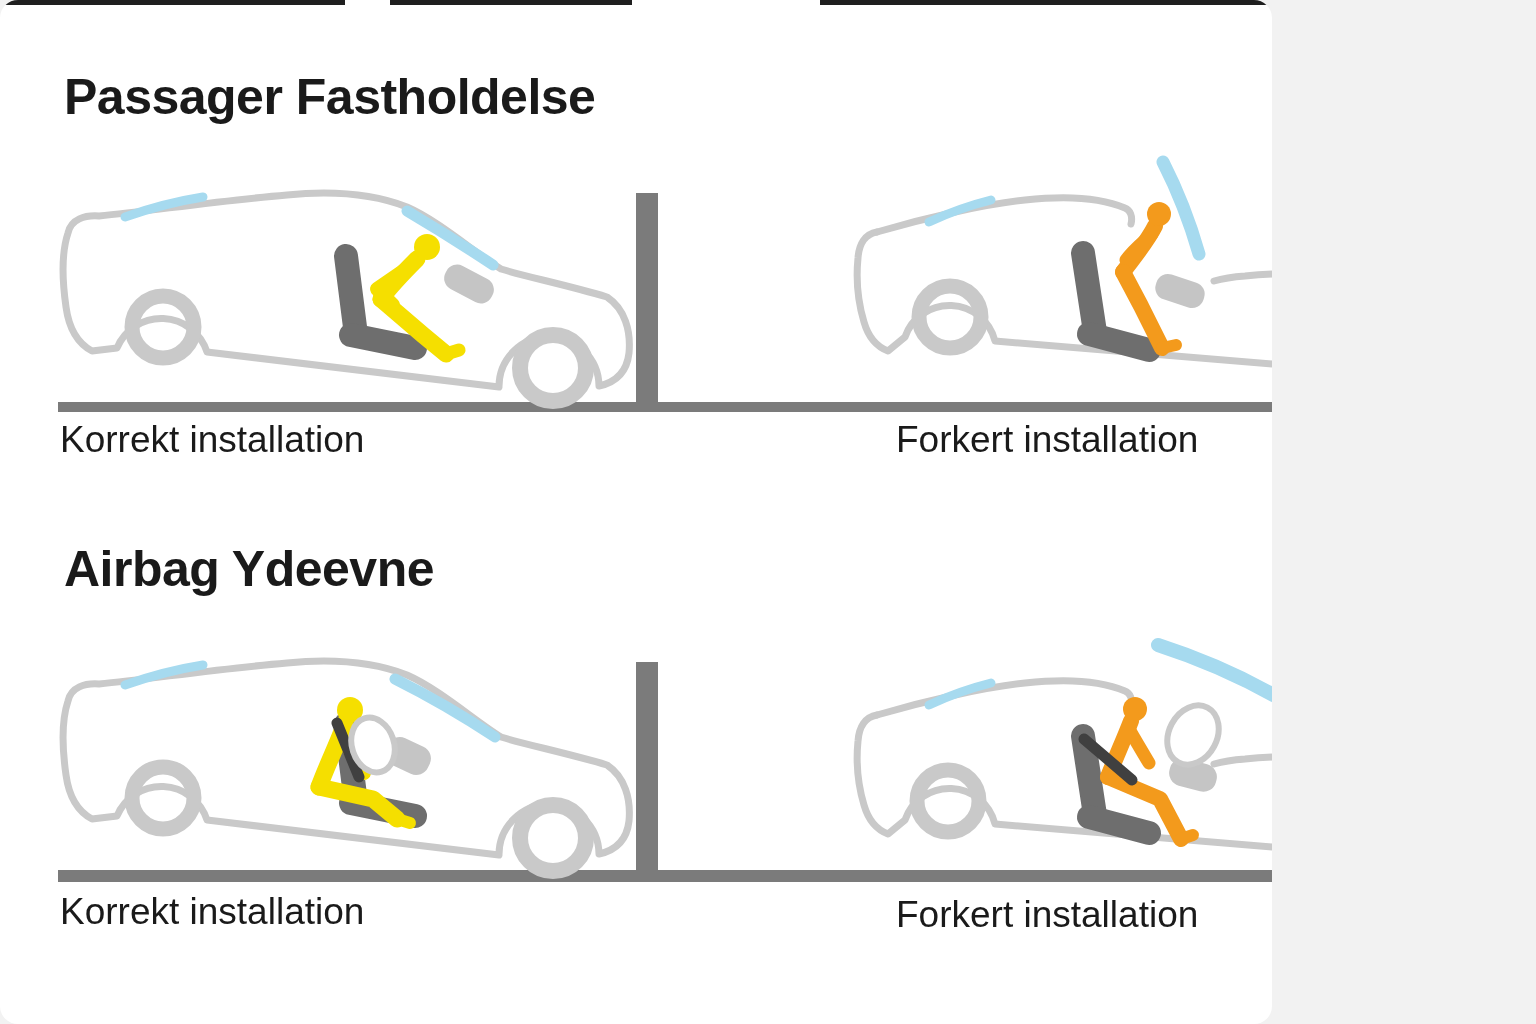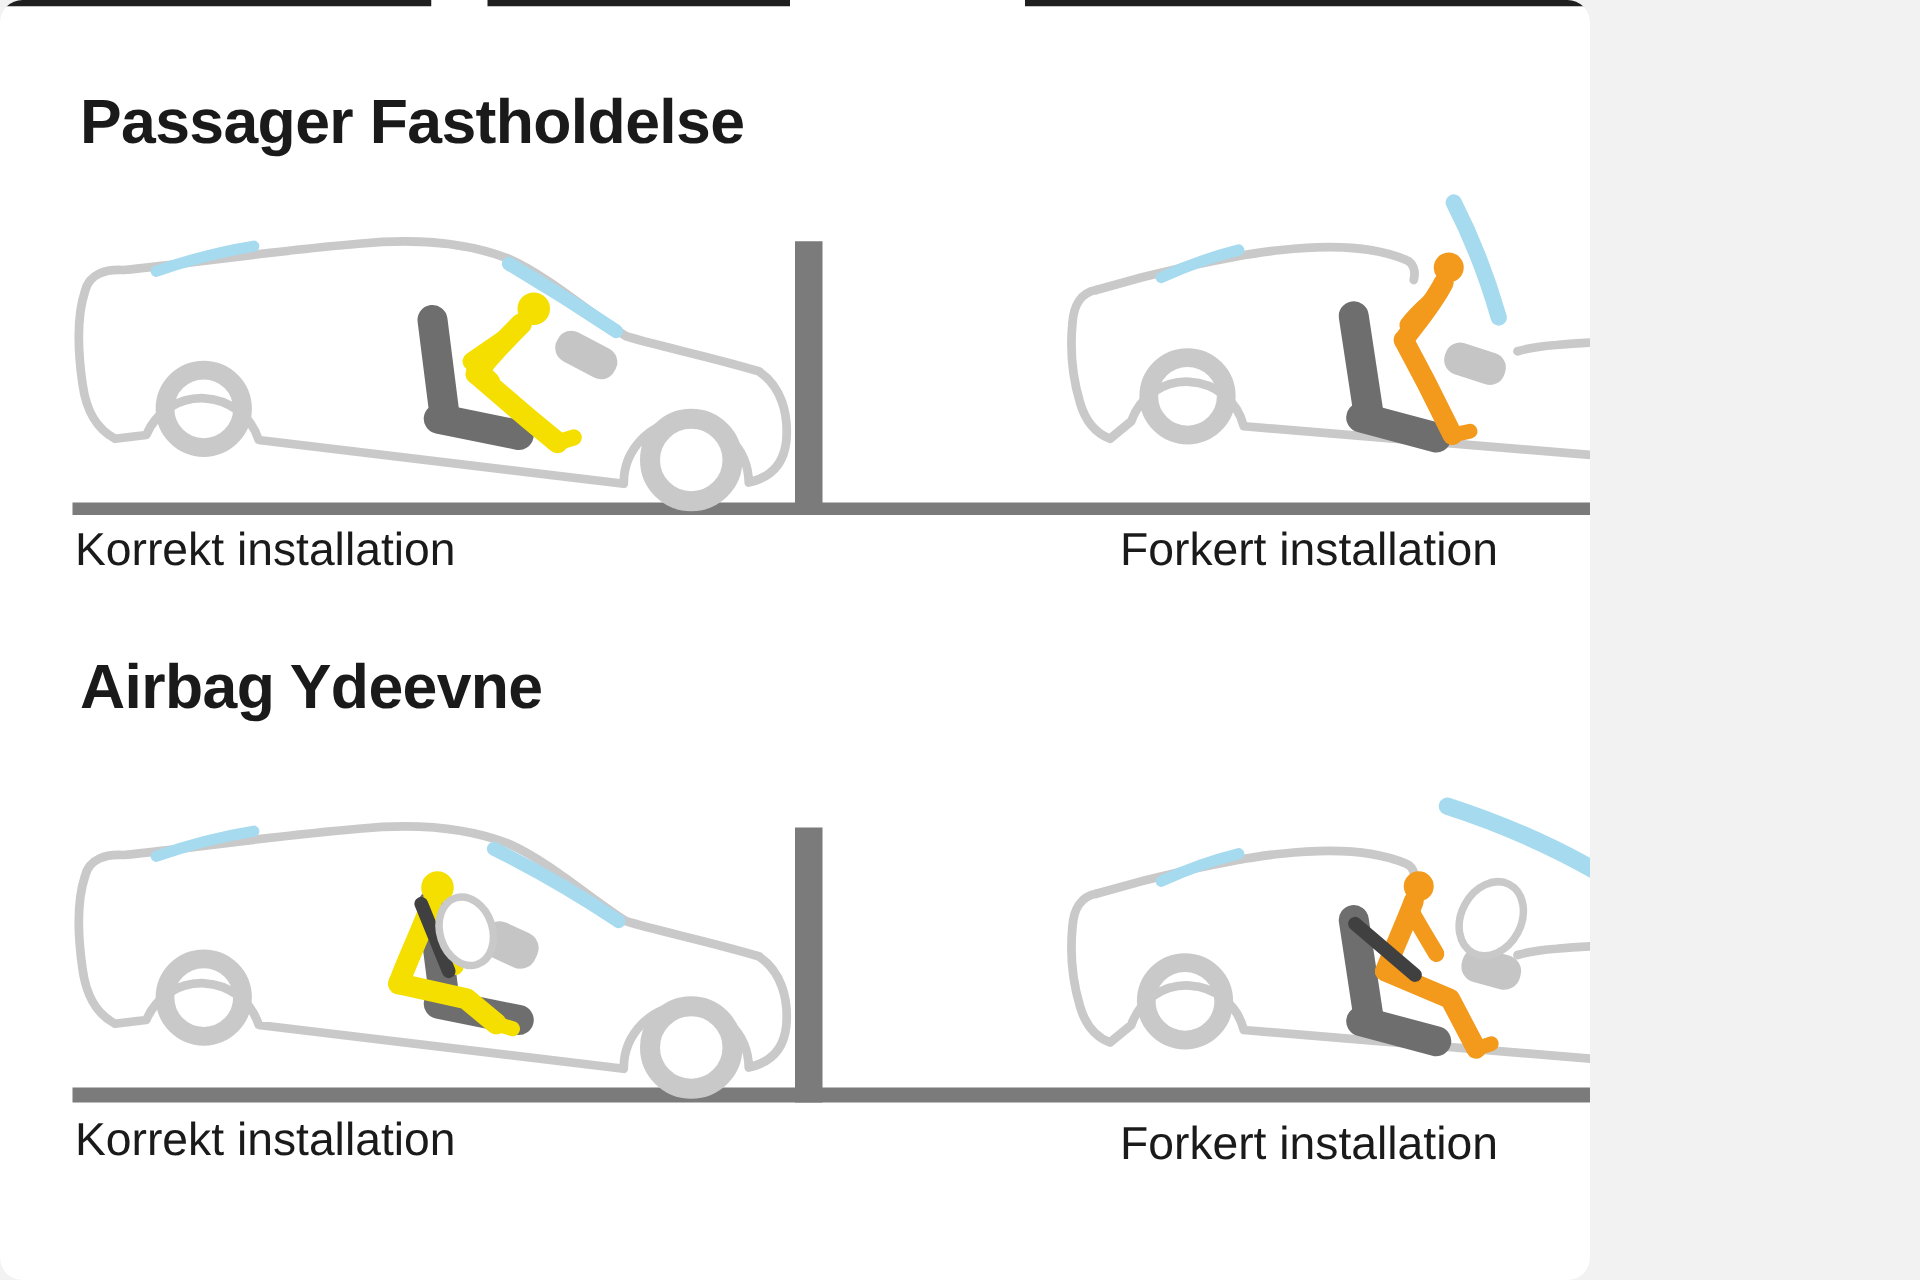--- a/index.html
+++ b/index.html
@@ -95,21 +95,21 @@
     <g>
       <path class="occ-wrong" stroke-width="13" d="M 297 84 C 286 94 278 100 271 110"></path>
       <path class="occ-wrong" stroke-width="16" d="M 300 76 C 292 92 280 106 268 122"></path>
       <path class="occ-wrong" stroke-width="16" d="M 268 122 L 286 156 L 307 198"></path>
       <path class="occ-wrong" stroke-width="12" d="M 307 198 L 321 195"></path>
       <circle class="occ-wrong-head" cx="304" cy="64" r="12"></circle>
     </g>
   </svg>
   <div class="abs caption" style="left:896px;top:421px;">Forkert installation</div>
 
-  <h1 class="abs section-title" style="left:64px;top:524px;">Airbag Ydeevne</h1>
+  <h1 class="abs section-title" style="left:64px;top:544px;">Airbag Ydeevne</h1>
 
   <div class="abs ground" style="left:58px;top:870px;width:1381px;height:12px;"></div>
   <div class="abs wall" style="left:636px;top:662px;width:22px;height:220px;"></div>
   <div class="abs wall" style="left:1413px;top:662px;width:26px;height:220px;"></div>
 
   <svg class="abs" style="left:55px;top:653px;" width="585" height="227" viewBox="0 0 585 227">
     <path class="car-line" d="
       M 44 31 C 30 30 16 34 13 48 C 7 66 7 94 11 122 C 14 144 22 158 37 166
       L 62 163 A 48 48 0 0 1 152 167 L 444 202 A 50 50 0 0 1 544 201
       C 562 197 572 186 574 168 C 576 146 570 124 552 112

